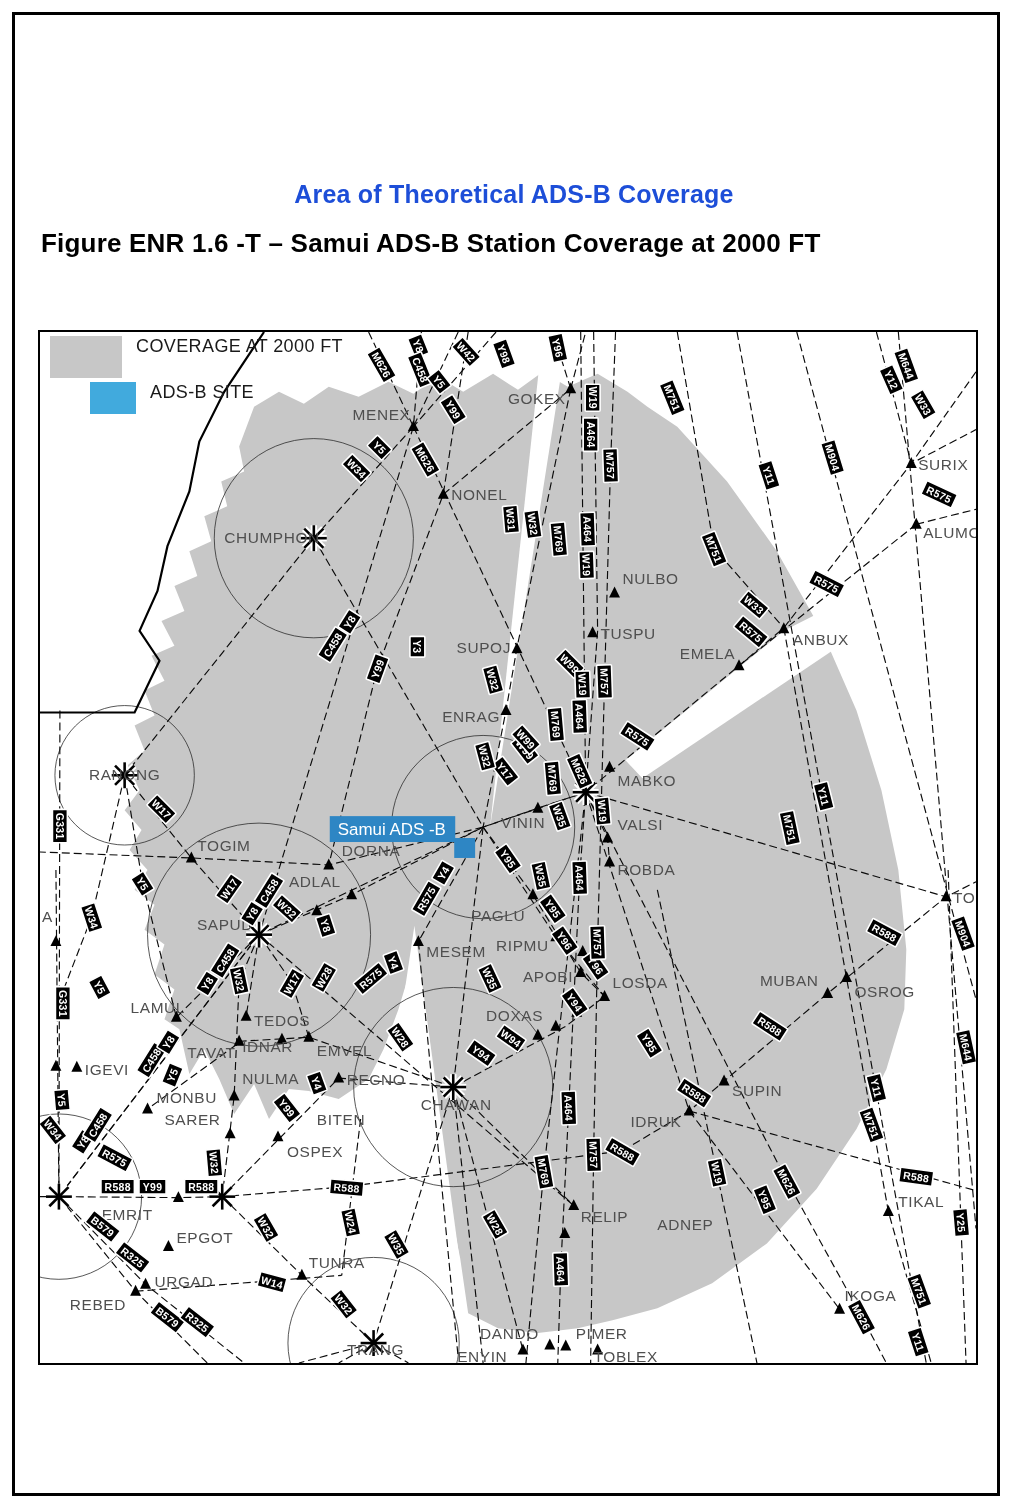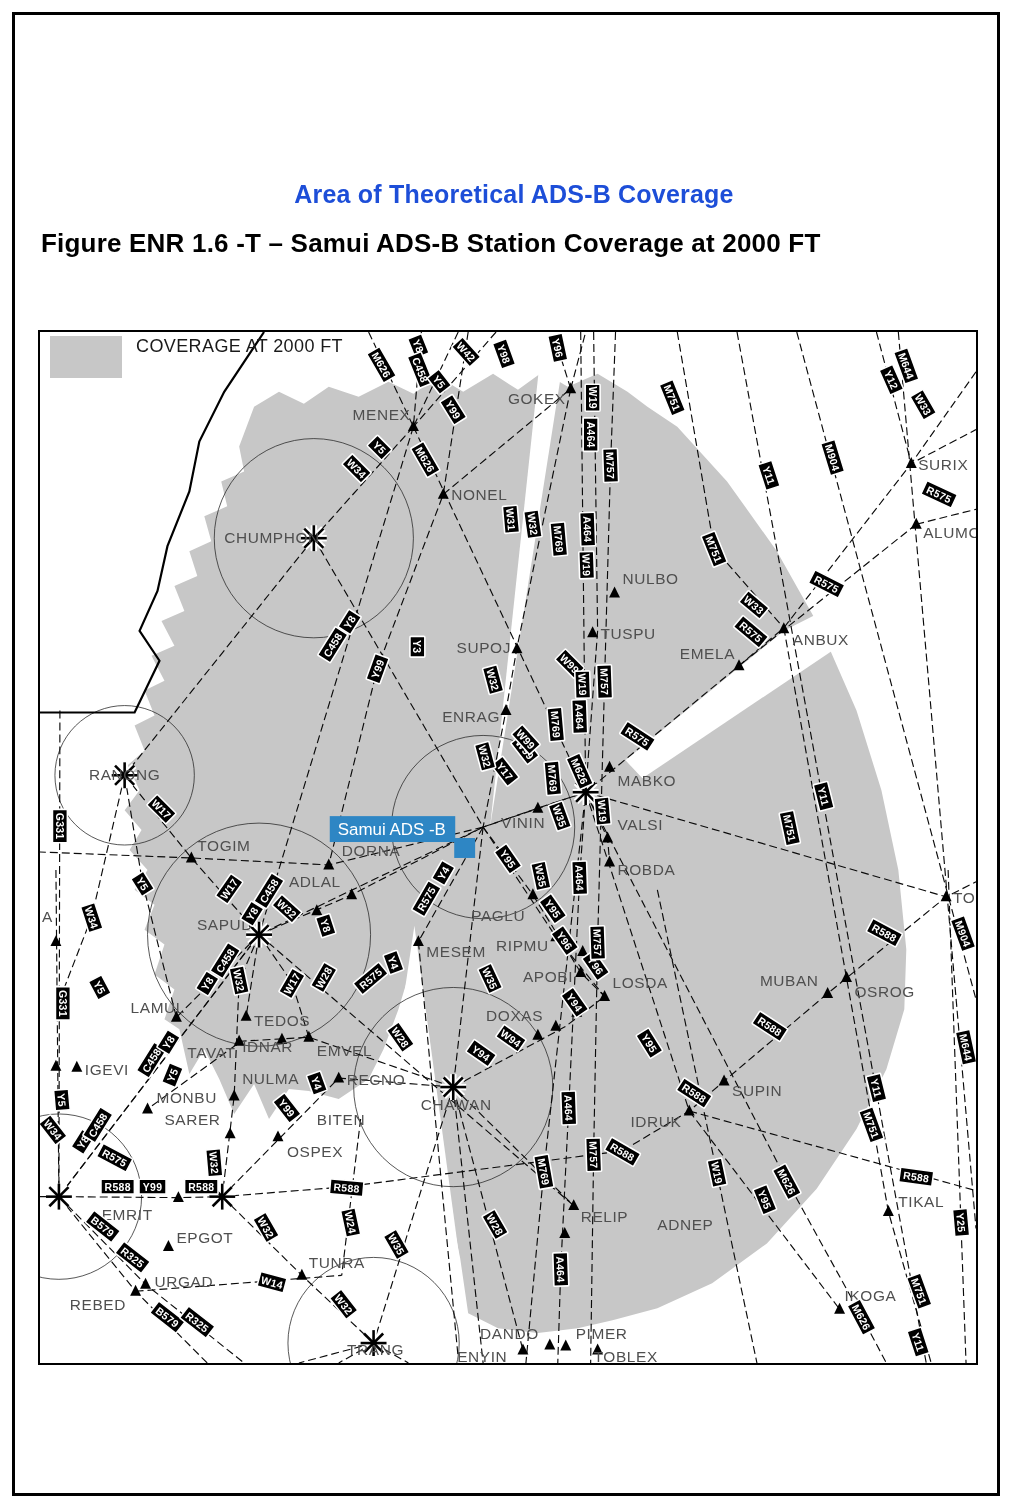--- a/index.html
+++ b/index.html
@@ -23,20 +23,24 @@
 
 <div class="page-border"></div>
 
 <div class="title1">Area of Theoretical ADS-B Coverage</div>
 <div class="title2">Figure ENR 1.6 -T –  Samui ADS-B Station Coverage at 2000 FT</div>
 
 <div class="legend">
   <div class="legend-row">
     <div class="sw1" style="background: rgb(199, 199, 199);"></div>
     <div class="legend-label">COVERAGE AT 2000 FT</div>
+  </div>
+  <div class="legend-row">
+    <div class="sw2" style="background: rgb(65, 170, 221);"></div>
+    <div class="legend-label">ADS-B SITE</div>
   </div>
 </div>
 
 <div class="map-frame">
   <svg id="mapsvg" width="936" height="1031" viewBox="0 0 940 1035" preserveAspectRatio="none">
       <polygon points="215,75 240,60 265,72 290,55 320,65 350,50 375,62 400,45 425,60 455,42 480,58 505,40 530,55 560,42 590,60 610,75 640,95 690,150 740,220 785,300 820,380 845,460 862,540 870,620 868,680 850,740 820,800 780,860 730,915 675,955 620,980 575,992 540,1000 500,1005 460,1000 430,985 422,930 408,860 398,800 385,760 370,700 372,640 360,680 345,720 330,750 300,770 270,762 250,760 230,790 215,755 195,785 180,750 165,720 150,745 140,700 125,690 135,660 115,645 125,615 105,600 115,575 95,560 108,540 90,520 102,500 85,480 100,460 88,435 105,420 95,395 115,385 105,360 125,350 112,325 135,315 122,290 145,280 135,255 158,245 150,220 172,210 165,185 188,175 182,150 205,140 200,115 215,75" fill="#c7c7c7" stroke="none"></polygon>
       <polygon points="376,596 428,980 400,1035 352,1035 350,820 362,690" fill="#ffffff" stroke="none"></polygon>
       <polygon points="505,0 530,0 452,497" fill="#ffffff" stroke="none"></polygon>
       <polygon points="588,430 747,300 842,252 852,282 605,448" fill="#ffffff" stroke="none"></polygon>
       <circle cx="275" cy="207" r="100" fill="none" stroke="#2c2c2c" stroke-width="0.8"></circle>

